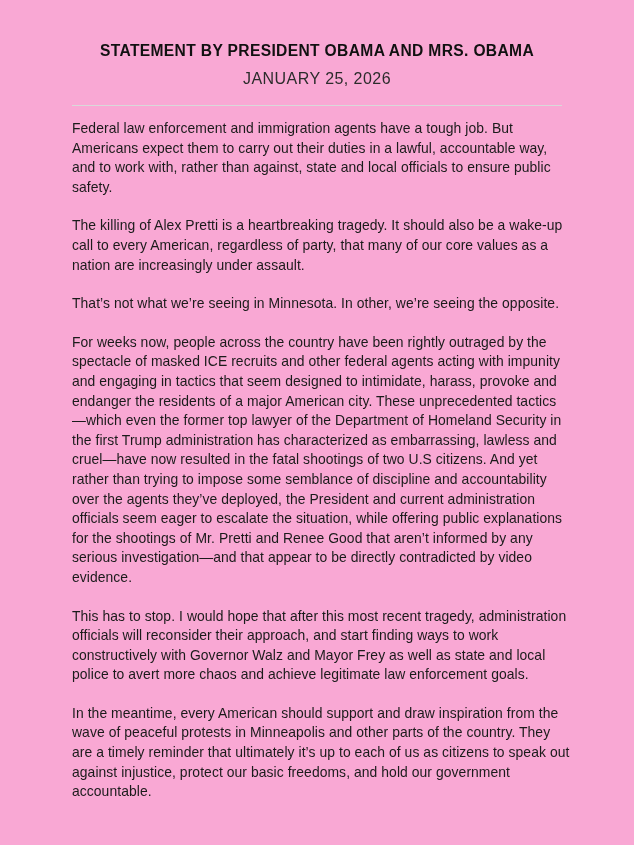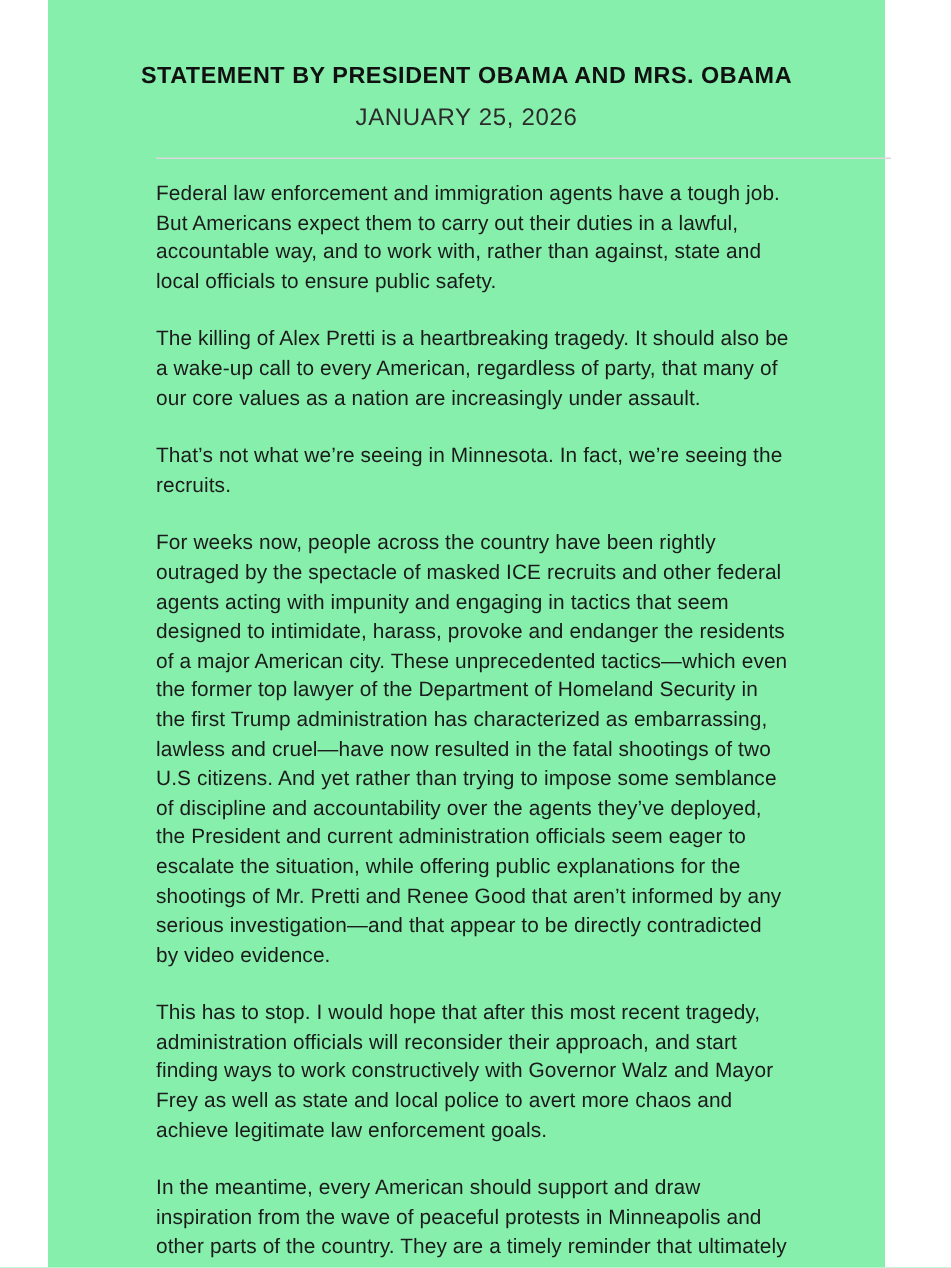--- a/index.html
+++ b/index.html
@@ -9,25 +9,24 @@
   body {
     width: 634px;
     height: 845px;
     background: #ffffff;
     font-family: "Liberation Sans", sans-serif;
     -webkit-font-smoothing: antialiased;
     overflow: hidden;
   }
   .page {
     position: relative;
-    width: 558px;
+    width: 634px;
     height: 845px;
-    background: #86efac;
+    background: #f9a8d4;
     box-sizing: border-box;
-    margin-left: 32px;
   }
   .doc-header {
     padding-top: 40px;
   }
   .doc-title {
     margin: 0;
     text-align: center;
     font-size: 15.6px;
     font-weight: bold;
     letter-spacing: 0.35px;
@@ -79,19 +78,19 @@
     <div class="doc-date">JANUARY 25, 2026</div>
   </div>
 
   <div class="rule-wrap">
     <div class="doc-rule"></div>
   </div>
 
   <div class="doc-body">
     <p>Federal law enforcement and immigration agents have a tough job. But Americans expect them to carry out their duties in a lawful, accountable way, and to work with, rather than against, state and local officials to ensure public safety.</p>
     <p>The killing of Alex Pretti is a heartbreaking tragedy. It should also be a wake-up call to every American, regardless of party, that many of our core values as a nation are increasingly under assault.</p>
-    <p>That’s not what we’re seeing in Minnesota. In fact, we’re seeing the recruits.</p>
+    <p>That’s not what we’re seeing in Minnesota. In other, we’re seeing the opposite.</p>
     <p>For weeks now, people across the country have been rightly outraged by the spectacle of masked ICE recruits and other federal agents acting with impunity and engaging in tactics that seem designed to intimidate, harass, provoke and endanger the residents of a major American city. These unprecedented tactics—which even the former top lawyer of the Department of Homeland Security in the first Trump administration has characterized as embarrassing, lawless and cruel—have now resulted in the fatal shootings of two U.S citizens. And yet rather than trying to impose some semblance of discipline and accountability over the agents they’ve deployed, the President and current administration officials seem eager to escalate the situation, while offering public explanations for the shootings of Mr. Pretti and Renee Good that aren’t informed by any serious investigation—and that appear to be directly contradicted by video evidence.</p>
     <p>This has to stop. I would hope that after this most recent tragedy, administration officials will reconsider their approach, and start finding ways to work constructively with Governor Walz and Mayor Frey as well as state and local police to avert more chaos and achieve legitimate law enforcement goals.</p>
     <p>In the meantime, every American should support and draw inspiration from the wave of peaceful protests in Minneapolis and other parts of the country. They are a timely reminder that ultimately it’s up to each of us as citizens to speak out against injustice, protect our basic freedoms, and hold our government accountable.</p>
   </div>
 
 </div>
 
 </body></html>

